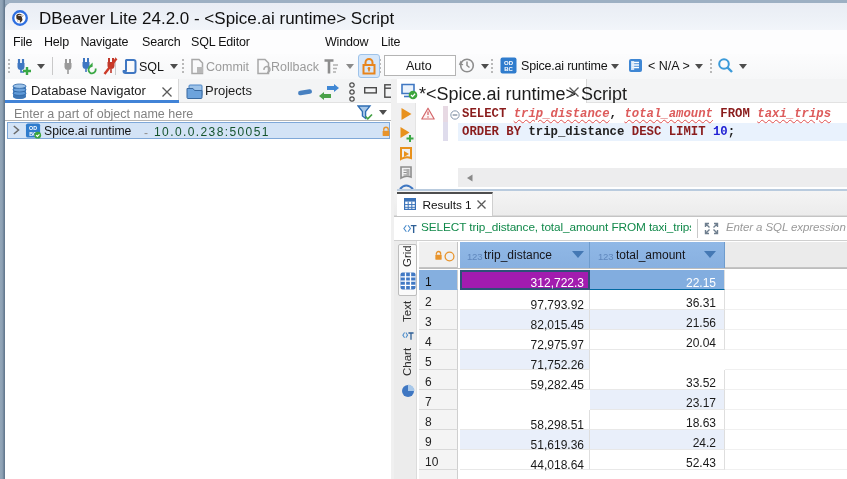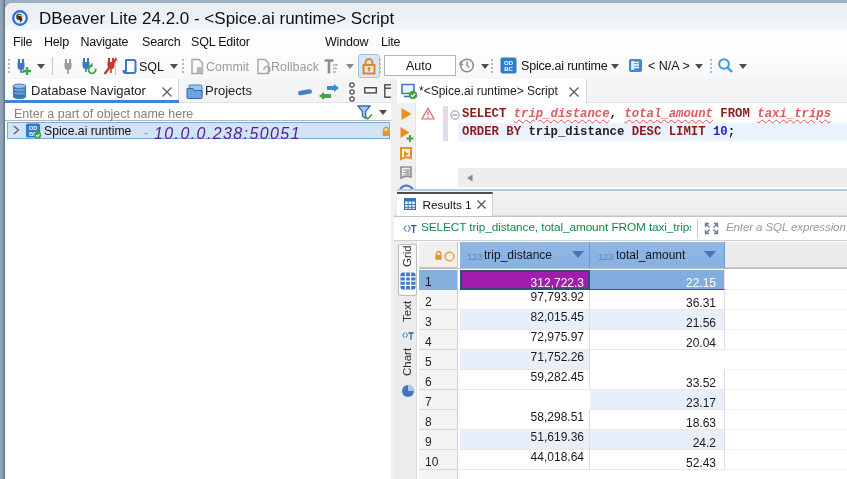--- a/index.html
+++ b/index.html
@@ -36,21 +36,21 @@
 #ltabtxt1 { position:absolute; left:26px; top:4px; font-size:13px; color:#1c1c1c; }
 #lfilter { position:absolute; left:5px; top:103px; width:386px; height:18px; background:#fff; border-bottom:1px solid #b6b6b6; }
 #lfilter .ph { position:absolute; left:9px; top:4px; font-size:12.5px; color:#828282; }
 #ltreesel { position:absolute; left:7px; top:121.5px; width:383px; height:17.5px; background:#d3e3f6; border:1px solid #7fa8d8; }
 .treetxt { position:absolute; font-size:12.5px; color:#111; }
 
 #divider { position:absolute; left:391px; top:79px; width:6px; height:400px; background:#f0f0f0; }
 
 #rtabrow { position:absolute; left:397px; top:79px; width:450px; height:24px; background:#f3f4f5; border-bottom:1px solid #e2e2e2; }
 #rtab1 { position:absolute; left:397px; top:79px; width:190px; height:24px; background:#fff; border-right:1px solid #d8d8d8; }
-#rtabtxt { position:absolute; left:419px; top:84px; font-size:12px; color:#1c1c1c; }
+#rtabtxt { position:absolute; left:419px; top:84px; font-size:18px; color:#1c1c1c; }
 
 #editor { position:absolute; left:397px; top:103px; width:450px; height:86px; background:#fff; }
 #eiconbar { position:absolute; left:397px; top:103px; width:19px; height:86px; background:#f0f0f1; border-right:1px solid #e4e4e4; }
 #echbar { position:absolute; left:443px; top:106px; width:5px; height:35px; background:linear-gradient(180deg,#e7d9e3 0 16px,#dfdcec 16px 100%); }
 #eline2hl { position:absolute; left:458px; top:123px; width:389px; height:18px; background:#e9f2fd; }
 .eline { position:absolute; left:462px; font-family:"Liberation Mono",monospace; font-size:12.3px; font-weight:bold; white-space:pre; color:#222; }
 .kw { color:#8a1c1c; }
 .err { color:#dd5c5c; font-style:italic; text-decoration:underline wavy #e05050 1px; text-underline-offset:2px; }
 .num { color:#2121d4; }
 #escroll { position:absolute; left:458px; top:168px; width:389px; height:19px; background:#ededee; }
@@ -72,21 +72,21 @@
 .ghead { position:absolute; top:242px; overflow:hidden; height:26px; background:linear-gradient(180deg,#90b8e6,#88b0e0); border-right:1px solid #6f9ccd; }
 .gheadlab { position:absolute; top:6px; font-size:12px; color:#15151a; }
 .g123 { position:absolute; top:8.5px; font-size:9.5px; color:#5f87bd; letter-spacing:-0.2px; }
 .gsort { position:absolute; top:9px; width:0; height:0; border-left:6px solid transparent; border-right:6px solid transparent; border-top:7px solid #4478b4; }
 #gcorner { position:absolute; left:419px; top:242px; width:39px; height:26px; background:#f0f0f0; border-right:1px solid #c4c4c4; border-bottom:1px solid #c4c4c4; }
 #gheadrest { position:absolute; left:725px; top:242px; width:122px; height:26px; background:#ebebeb; border-bottom:1px solid #c4c4c4; }
 #gheadline { position:absolute; left:419px; top:268px; width:428px; height:1px; background:#bdbdbd; }
 
 .grow { position:absolute; left:419px; width:428px; height:20px; }
 .gnum { position:absolute; left:0px; top:0px; width:39px; height:20px; background:#f4f4f4; border-right:1px solid #cfcfcf; border-bottom:1px solid #d9d9d9; font-size:12px; color:#222; padding:5px 0 0 6px; }
-.gc1 { position:absolute; left:41px; top:0px; width:130px; height:20px; border-bottom:1px solid #e8e8e8; border-right:1px solid #dedede; font-size:12px; color:#1a1a1a; text-align:right; padding:0 5px 0 0; }
+.gc1 { position:absolute; left:41px; top:0px; width:130px; height:20px; border-bottom:1px solid #e8e8e8; border-right:1px solid #dedede; font-size:12px; color:#1a1a1a; text-align:right; padding:8px 5px 0 0; }
 .gc2 { position:absolute; left:171px; top:0px; width:135px; height:20px; border-bottom:1px solid #e8e8e8; border-right:1px solid #dedede; font-size:12px; color:#1a1a1a; text-align:right; padding:5.5px 8px 0 0; }
 .grest { position:absolute; left:306px; top:0px; width:122px; height:20px; border-bottom:1px solid #f0f0f0; }
 .stripe .gc1, .stripe .gc2 { background:#e9effa; }
 .sel .gnum { background:#85afdf; border-bottom:1px solid #85afdf; color:#111; }
 .sel .gc1 { background:#a21caf; color:#fff; border:2px solid #2e5077; padding:4px 4px 0 0; }
 .sel .gc2 { background:#82addf; color:#fff; border-bottom:1px solid #0369a1; }
 </style>
 </head>
 <body>
 <div id="topedge"></div>
@@ -273,21 +273,21 @@
 </svg>
 <svg class="abs" style="left:25px;top:123px;" width="17" height="16" viewBox="0 0 17 17">
   <rect x="0.5" y="0.5" width="15" height="15" rx="2" fill="#2f7ccd"></rect>
   <text x="8" y="7" font-size="5.6" font-weight="bold" fill="#fff" text-anchor="middle" font-family="Liberation Sans">OD</text>
   <text x="8" y="13.5" font-size="5.6" font-weight="bold" fill="#fff" text-anchor="middle" font-family="Liberation Sans">BC</text>
   <circle cx="13" cy="13" r="3.6" fill="#3ca53c"></circle>
   <path d="M11.3 13 l1.3 1.3 2.2-2.2" stroke="#fff" stroke-width="1.1" fill="none"></path>
 </svg>
 <div class="treetxt" style="left:44px;top:124px;font-size:12.2px;">Spice.ai runtime</div>
 <div class="treetxt" style="left:144px;top:126px;color:#8f8f8f;font-size:12px;">-</div>
-<div class="treetxt" style="left:154px;top:124.5px;color:#4c1d95;font-style:italic;font-size:16px;letter-spacing:1.4px;">10.0.0.238:50051</div>
+<div class="treetxt" style="left:154px;top:124.5px;color:#14532d;font-size:12px;letter-spacing:1.4px;">10.0.0.238:50051</div>
 <svg class="abs" style="left:380.5px;top:126px;" width="10" height="12" viewBox="0 0 11 13">
   <path d="M3 5 V3.8 a2.5 2.5 0 0 1 5 0 V5" fill="none" stroke="#e8942c" stroke-width="1.5"></path>
   <rect x="1.8" y="5" width="7.4" height="6" rx="1" fill="#e8942c"></rect>
 </svg>
 <div id="divider"></div>
 <div id="rtabrow"></div>
 <div id="rtab1"></div>
 
 <svg class="abs" style="left:400px;top:83px;" width="18" height="17" viewBox="0 0 18 17">
   <path d="M2 1.5 h12 v9 h-12 z" fill="#eaf2fb" stroke="#3f77c2" stroke-width="1.6"></path>

